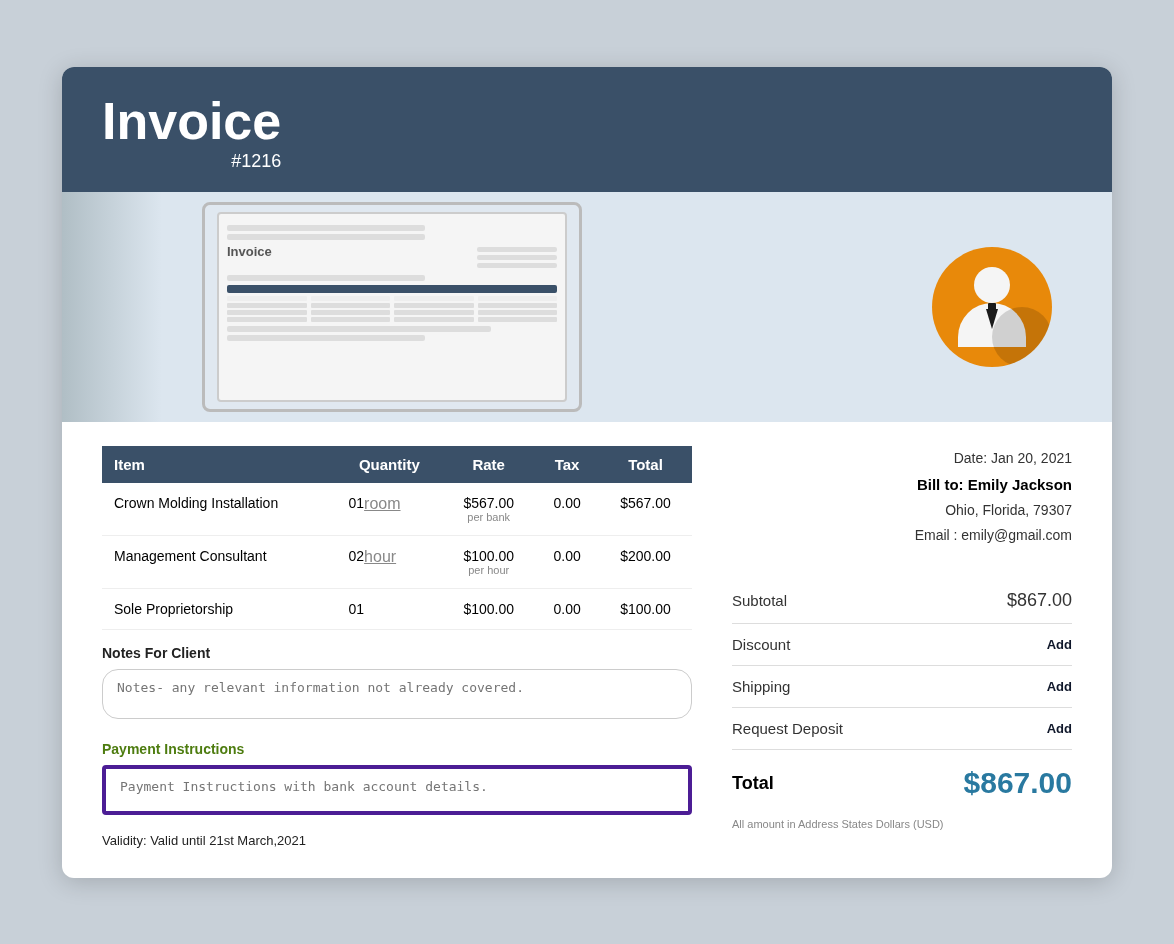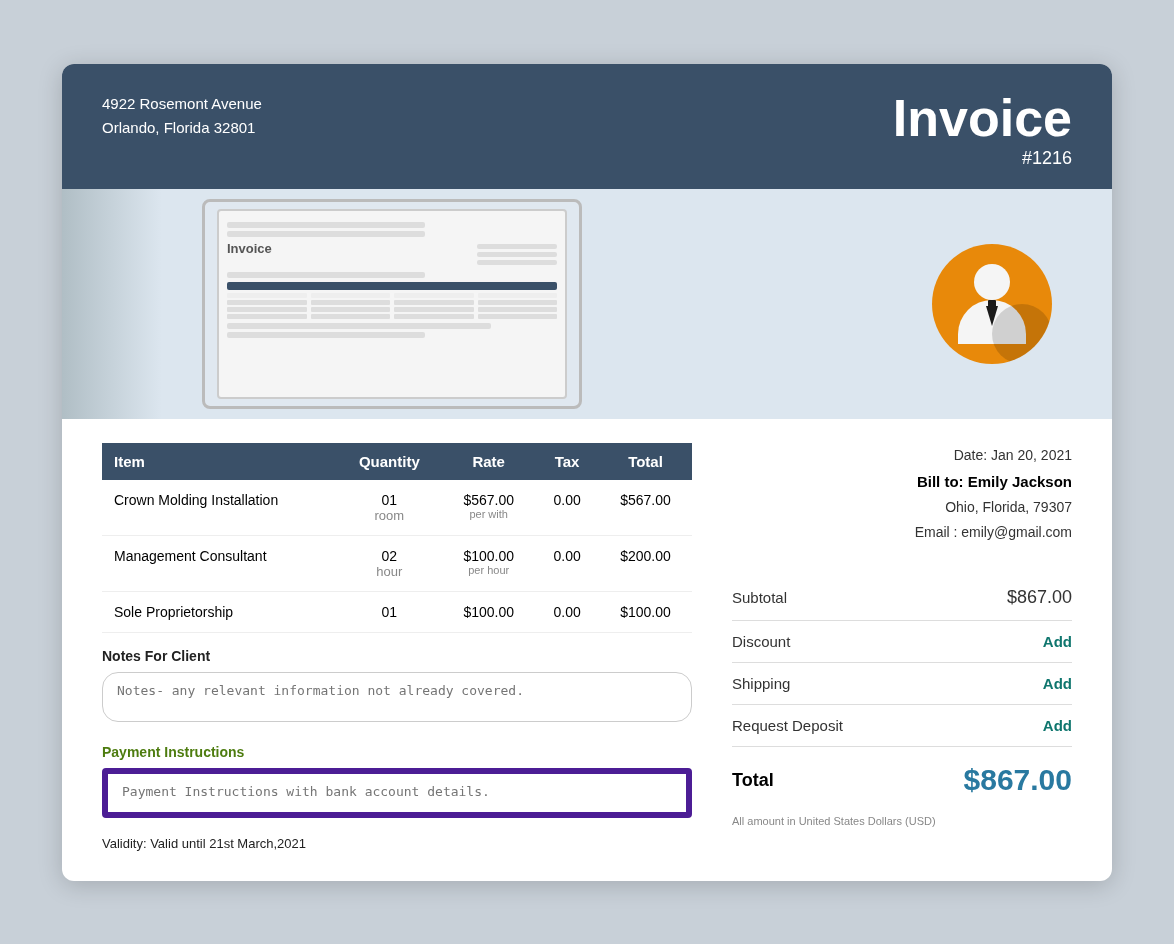--- a/index.html
+++ b/index.html
@@ -166,26 +166,27 @@
       vertical-align: top;
     }
     .items-table tbody td:nth-child(2),
     .items-table tbody td:nth-child(3),
     .items-table tbody td:nth-child(4),
     .items-table tbody td:nth-child(5) {
       text-align: center;
     }
     .qty-unit {
       display: flex;
-      flex-direction: column;
-      align-items: center;
+      flex-direction: row;
+      align-items: flex-start;
     }
     .qty-unit .unit {
-      font-size: 13px;
+      font-size: 16px;
       color: #888;
+      text-decoration: underline;
     }
     .rate-unit {
       display: flex;
       flex-direction: column;
       align-items: center;
     }
     .rate-unit .unit {
       font-size: 11px;
       color: #888;
     }
@@ -208,24 +209,24 @@
       display: flex;
       justify-content: space-between;
       align-items: center;
       padding: 12px 0;
       border-bottom: 1px solid #ddd;
       font-size: 15px;
     }
     .summary-row .label { color: #333; }
     .summary-row .value { color: #333; font-weight: 500; }
     .summary-row .add-link {
-      color: #0f766e;
+      color: #0f172a;
       font-weight: bold;
       cursor: pointer;
-      font-size: 15px;
+      font-size: 13px;
       text-align: center;
     }
     .subtotal-row { }
     .subtotal-value { font-weight: bold; font-size: 18px; }
     .total-row {
       border-bottom: none;
       margin-top: 4px;
     }
     .total-label { font-weight: bold; font-size: 18px; }
     .total-value { color: #2979a0; font-weight: bold; font-size: 30px; }
@@ -258,21 +259,21 @@
       outline: none;
     }
     .payment-label {
       font-size: 14px;
       font-weight: 600;
       margin: 18px 0 8px 0;
       color: #4d7c0f;
     }
     .payment-input {
       width: 100%;
-      border: 6px solid #4c1d95;
+      border: 4px solid #4c1d95;
       border-radius: 4px;
       padding: 10px 14px;
       font-size: 13px;
       color: #aaa;
       background: #fff;
       resize: none;
       height: 50px;
       outline: none;
     }
     .validity {
@@ -330,24 +331,20 @@
       background: rgba(0,0,0,0.15);
       border-radius: 50%;
     }
   </style>
 </head>
 <body>
 
 <div class="invoice-card">
 
   <div class="invoice-header">
-    <div class="invoice-address">
-      <div>4922 Rosemont Avenue</div>
-      <div>Orlando, Florida 32801</div>
-    </div>
     <div class="invoice-title-block">
       <div class="invoice-title">Invoice</div>
       <div class="invoice-number">#1216</div>
     </div>
   </div>
 
   <div class="invoice-banner">
 
     <div style="position:absolute;left:0;top:0;bottom:0;width:100px;background:linear-gradient(to right,#b0bec5,#dce6ef);border-radius:0;"></div>
 
@@ -431,21 +428,21 @@
       <td>Crown Molding Installation</td>
       <td>
         <div class="qty-unit">
           <span>01</span>
           <span class="unit">room</span>
         </div>
       </td>
       <td>
         <div class="rate-unit">
           <span>$567.00</span>
-          <span class="unit">per with</span>
+          <span class="unit">per bank</span>
         </div>
       </td>
       <td>0.00</td>
       <td>$567.00</td>
     </tr>
             <tr>
       <td>Management Consultant</td>
       <td>
         <div class="qty-unit">
           <span>02</span>
@@ -524,17 +521,17 @@
           <span class="add-link">Add</span>
         </div>
         <div class="summary-row">
           <span class="label">Request Deposit</span>
           <span class="add-link">Add</span>
         </div>
         <div class="summary-row total-row">
           <span class="total-label">Total</span>
           <span class="total-value">$867.00</span>
         </div>
-        <div class="usd-note">All amount in United States Dollars (USD)</div>
+        <div class="usd-note">All amount in Address States Dollars (USD)</div>
       </div>
     </div>
   </div>
 </div>
 
 </body></html>

